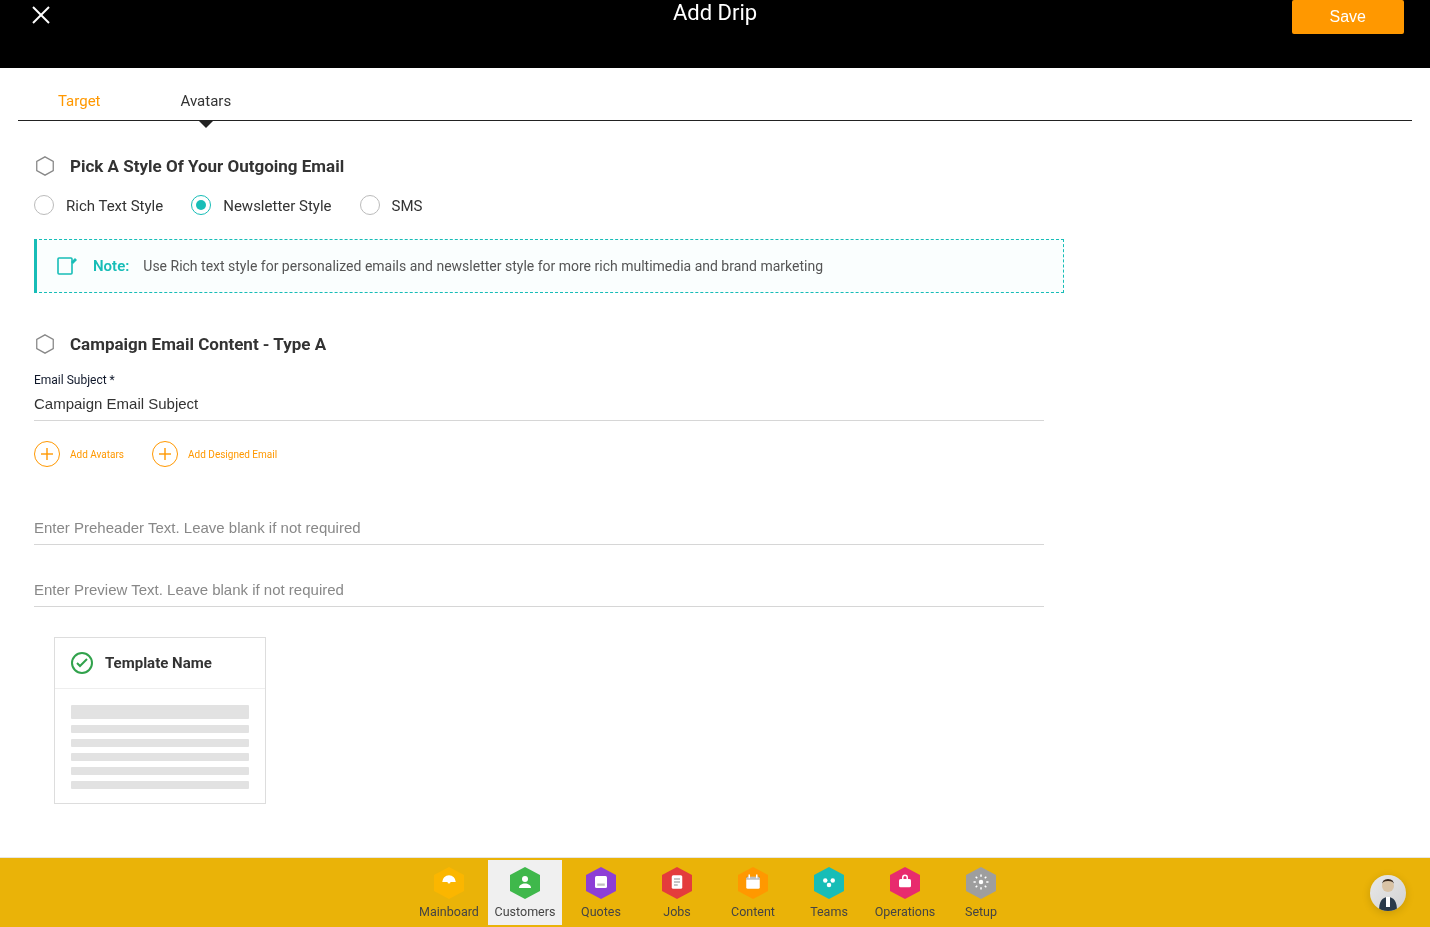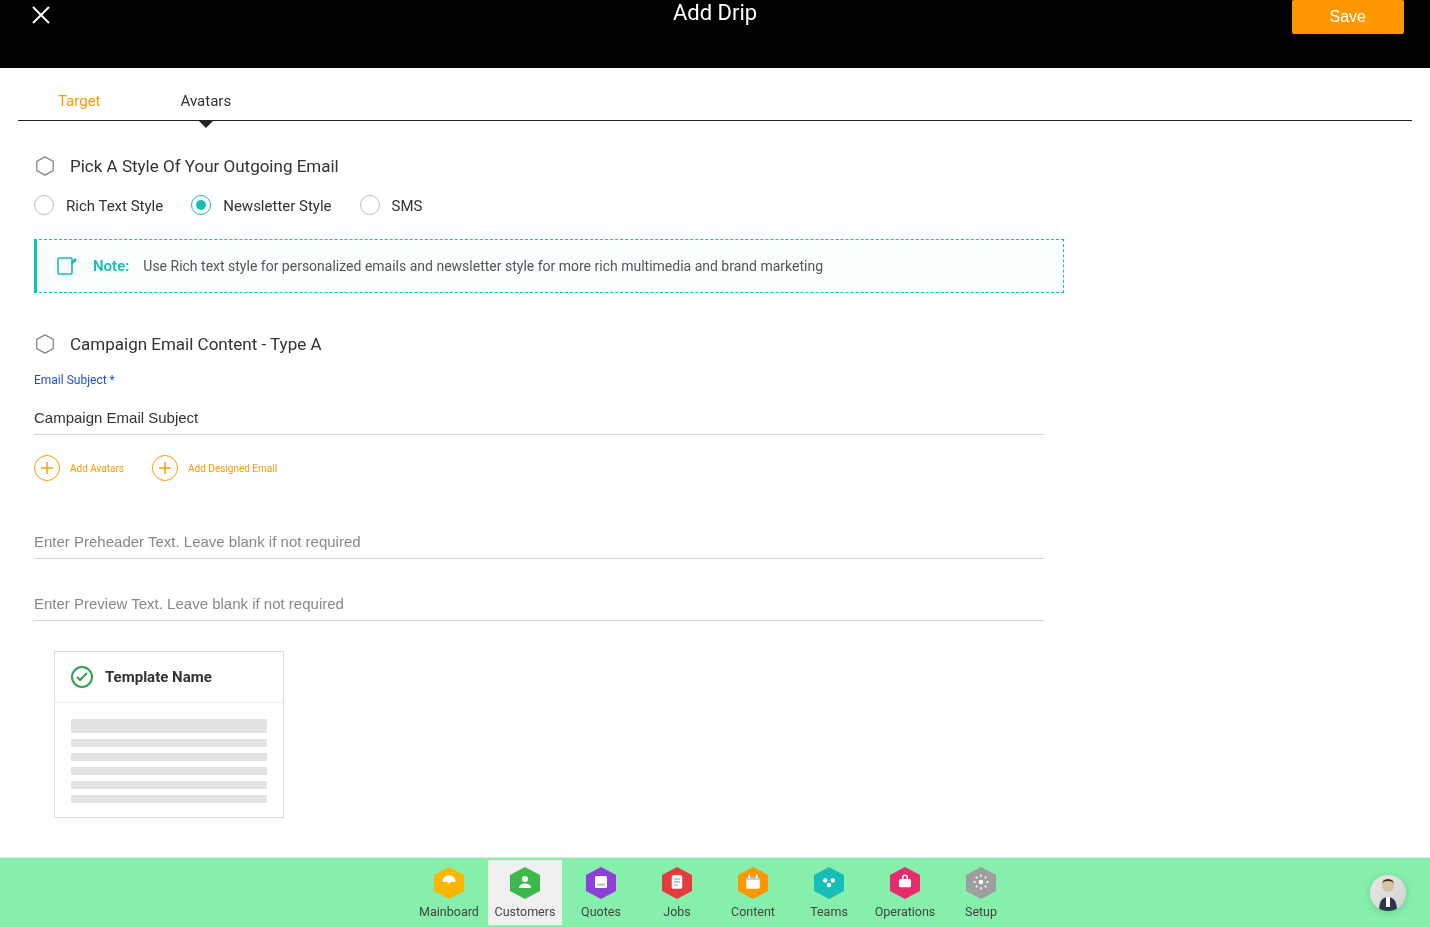--- a/index.html
+++ b/index.html
@@ -24,62 +24,62 @@
   .tab { padding:14px 40px 10px 40px; font-size:15px; cursor:pointer; color:#333; position:relative; }
   .tab.active { color:#ff9800; }
   .tab .caret { display:none; }
   .tab.caretted .caret { display:block; position:absolute; left:50%; transform:translateX(-50%); top:100%; width:0; height:0; border-left:8px solid transparent; border-right:8px solid transparent; border-top:8px solid #222; }
 
   .main { padding: 24px 34px 40px 34px; }
 
   
   .section-head { display:flex; align-items:center; gap:14px; margin-top:10px; margin-bottom:18px; }
   .hexagon { width:22px; height:22px; display:inline-block; }
-  .section-head h2 { font-size:17px; font-weight:400; color:#333; }
+  .section-head h2 { font-size:17px; font-weight:700; color:#333; }
 
   
   .radios { display:flex; gap:28px; align-items:center; margin-bottom:24px; }
   .radio { display:flex; align-items:flex-end; gap:12px; cursor:pointer; }
   .radio-outer { width:20px; height:20px; border:1px solid #bbb; border-radius:50%; display:flex; align-items:center; justify-content:center; }
   .radio-inner { width:10px; height:10px; border-radius:50%; background:transparent; }
   .radio.selected .radio-outer { border-color:#17bdb7; }
   .radio.selected .radio-inner { background:#17bdb7; }
   .radio-label { font-size:15px; color:#333; }
 
   
   .note-box { border:1px dashed #17bdb7; border-left:3px solid #17bdb7; background:rgba(23,189,183,0.02); padding:14px 18px; display:flex; align-items:center; gap:14px; margin-bottom:40px; width:1030px; }
   .note-icon { color:#17bdb7; width:24px; height:24px; }
   .note-label { color:#17bdb7; font-weight:600; font-size:15px; }
   .note-text { font-size:14px; color:#555; }
 
   
-  .field-label { font-size:12px; color:#1d4ed8; margin-bottom:14px; }
+  .field-label { font-size:12px; color:#0f172a; margin-bottom:0; }
   .field-wrap { margin-bottom:8px; }
   .text-input { width:1010px; border:none; border-bottom:1px solid #d6d6d6; padding:8px 0; font-size:15px; color:#333; outline:none; background:transparent; }
   .text-input::placeholder { color:#888; }
 
   .add-actions { display:flex; gap:28px; margin:20px 0 44px 0; align-items:center; }
   .add-action { display:flex; align-items:center; gap:10px; color:#ff9800; cursor:pointer; }
   .plus-circle { width:26px; height:26px; border:1.6px solid #ff9800; border-radius:50%; display:flex; align-items:center; justify-content:center; color:#ff9800; }
   .add-action span.label { font-size:10px; }
 
   .spacer-input { margin-bottom:28px; }
 
   
-  .template-card { width:230px; border:1px solid #ddd; margin-top:30px; margin-left:20px; background:#fff; }
+  .template-card { width:212px; border:1px solid #ddd; margin-top:30px; margin-left:20px; background:#fff; }
   .template-card-head { display:flex; align-items:center; gap:12px; padding:14px 16px; border-bottom:1px solid #eee; }
   .check-circle { width:22px; height:22px; border:2px solid #31a24c; border-radius:50%; display:flex; align-items:center; justify-content:center; }
   .check-circle svg { stroke:#31a24c; }
   .template-title { font-weight:700; font-size:15px; color:#333; }
   .template-body { padding:16px 16px 8px 16px; }
   .skel { background:#e2e2e2; height:8px; margin-bottom:6px; border-radius:1px; }
   .skel.big { height:14px; }
 
   
-  .bottom-nav { height:70px; background:#86efac; border-top:1px solid #e6e6e6; display:flex; justify-content:center; align-items:center; gap:6px; position:relative; flex:0 0 auto; }
+  .bottom-nav { height:70px; background:#eab308; border-top:1px solid #e6e6e6; display:flex; justify-content:center; align-items:center; gap:6px; position:relative; flex:0 0 auto; }
   .nav-item { width:74px; display:flex; flex-direction:column; align-items:center; gap:4px; cursor:pointer; padding:6px 0;}
   .nav-item.active { background:#f0f0f0; }
   .nav-label { font-size:12.5px; color:#444; }
   .hex { width:34px; height:34px; position:relative; display:flex; align-items:center; justify-content:center; }
   .hex svg.bg { position:absolute; inset:0; }
   .hex .icon { position:relative; color:#fff; }
 
   .avatar-bubble { position:absolute; right:24px; top:50%; transform:translateY(-50%); width:36px; height:36px; border-radius:50%; background:linear-gradient(135deg,#e8e8e8 0%,#d2d2d2 100%); box-shadow:0 2px 8px rgba(0,0,0,0.15); overflow:hidden; display:flex; align-items:flex-end; justify-content:center; }
   .avatar-person { width:22px; height:34px; }
 </style>

